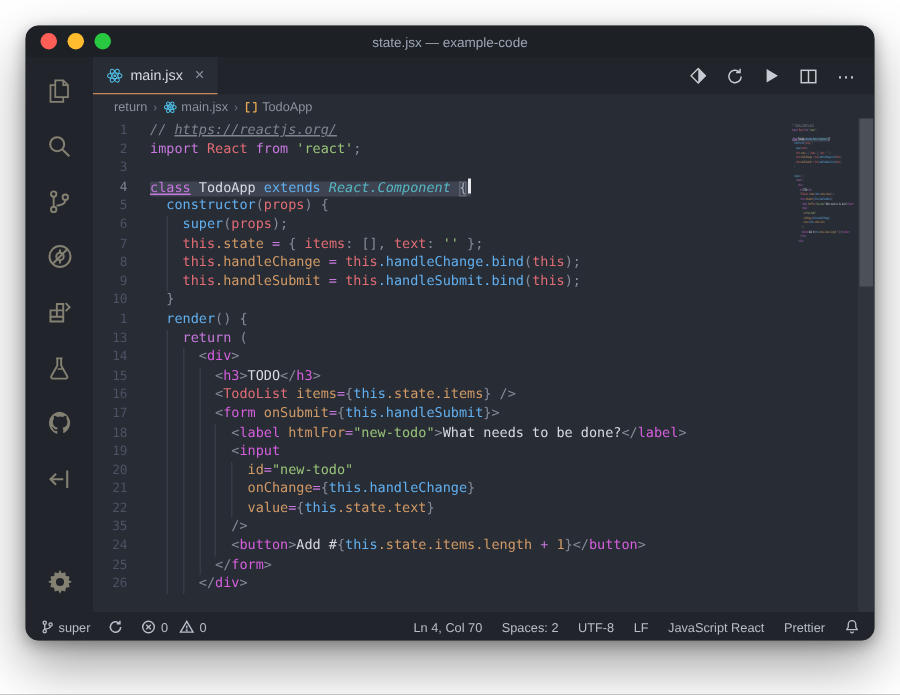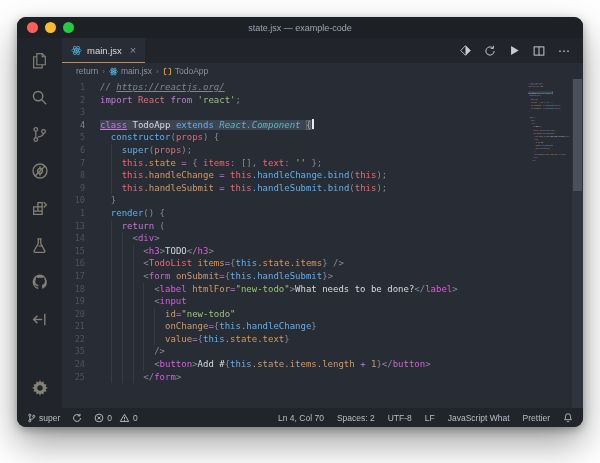--- a/index.html
+++ b/index.html
@@ -234,20 +234,21 @@
             <div class="line"><span class="ln">16</span><span class="lc"><span class="guide" style="left: 12.84px;"></span><span class="guide" style="left: 23.68px;"></span><span class="guide" style="left: 34.52px;"></span><span style="color: rgb(171, 178, 191);">        </span><span style="color: rgb(132, 139, 152);">&lt;</span><span style="color: rgb(224, 108, 117);">TodoList</span><span style="color: rgb(171, 178, 191);"> </span><span style="color: rgb(209, 154, 102);">items</span><span style="color: rgb(198, 120, 221);">=</span><span style="color: rgb(132, 139, 152);">{</span><span style="color: rgb(97, 175, 239);">this</span><span style="color: rgb(209, 154, 102);">.state.items</span><span style="color: rgb(132, 139, 152);">}</span><span style="color: rgb(171, 178, 191);"> </span><span style="color: rgb(132, 139, 152);">/&gt;</span></span></div>
             <div class="line"><span class="ln">17</span><span class="lc"><span class="guide" style="left: 12.84px;"></span><span class="guide" style="left: 23.68px;"></span><span class="guide" style="left: 34.52px;"></span><span style="color: rgb(171, 178, 191);">        </span><span style="color: rgb(132, 139, 152);">&lt;</span><span style="color: rgb(213, 95, 222);">form</span><span style="color: rgb(171, 178, 191);"> </span><span style="color: rgb(209, 154, 102);">onSubmit</span><span style="color: rgb(198, 120, 221);">=</span><span style="color: rgb(132, 139, 152);">{</span><span style="color: rgb(97, 175, 239);">this.handleSubmit</span><span style="color: rgb(132, 139, 152);">}&gt;</span></span></div>
             <div class="line"><span class="ln">18</span><span class="lc"><span class="guide" style="left: 12.84px;"></span><span class="guide" style="left: 23.68px;"></span><span class="guide" style="left: 34.52px;"></span><span class="guide" style="left: 45.36px;"></span><span style="color: rgb(171, 178, 191);">          </span><span style="color: rgb(132, 139, 152);">&lt;</span><span style="color: rgb(213, 95, 222);">label</span><span style="color: rgb(171, 178, 191);"> </span><span style="color: rgb(209, 154, 102);">htmlFor</span><span style="color: rgb(198, 120, 221);">=</span><span style="color: rgb(152, 195, 121);">"new-todo"</span><span style="color: rgb(132, 139, 152);">&gt;</span><span style="color: rgb(215, 218, 224);">What needs to be done?</span><span style="color: rgb(132, 139, 152);">&lt;/</span><span style="color: rgb(213, 95, 222);">label</span><span style="color: rgb(132, 139, 152);">&gt;</span></span></div>
             <div class="line"><span class="ln">19</span><span class="lc"><span class="guide" style="left: 12.84px;"></span><span class="guide" style="left: 23.68px;"></span><span class="guide" style="left: 34.52px;"></span><span class="guide" style="left: 45.36px;"></span><span style="color: rgb(171, 178, 191);">          </span><span style="color: rgb(132, 139, 152);">&lt;</span><span style="color: rgb(213, 95, 222);">input</span></span></div>
             <div class="line"><span class="ln">20</span><span class="lc"><span class="guide" style="left: 12.84px;"></span><span class="guide" style="left: 23.68px;"></span><span class="guide" style="left: 34.52px;"></span><span class="guide" style="left: 45.36px;"></span><span class="guide" style="left: 56.2px;"></span><span style="color: rgb(171, 178, 191);">            </span><span style="color: rgb(209, 154, 102);">id</span><span style="color: rgb(198, 120, 221);">=</span><span style="color: rgb(152, 195, 121);">"new-todo"</span></span></div>
             <div class="line"><span class="ln">21</span><span class="lc"><span class="guide" style="left: 12.84px;"></span><span class="guide" style="left: 23.68px;"></span><span class="guide" style="left: 34.52px;"></span><span class="guide" style="left: 45.36px;"></span><span class="guide" style="left: 56.2px;"></span><span style="color: rgb(171, 178, 191);">            </span><span style="color: rgb(209, 154, 102);">onChange</span><span style="color: rgb(198, 120, 221);">=</span><span style="color: rgb(132, 139, 152);">{</span><span style="color: rgb(97, 175, 239);">this.handleChange</span><span style="color: rgb(132, 139, 152);">}</span></span></div>
             <div class="line"><span class="ln">22</span><span class="lc"><span class="guide" style="left: 12.84px;"></span><span class="guide" style="left: 23.68px;"></span><span class="guide" style="left: 34.52px;"></span><span class="guide" style="left: 45.36px;"></span><span class="guide" style="left: 56.2px;"></span><span style="color: rgb(171, 178, 191);">            </span><span style="color: rgb(209, 154, 102);">value</span><span style="color: rgb(198, 120, 221);">=</span><span style="color: rgb(132, 139, 152);">{</span><span style="color: rgb(97, 175, 239);">this</span><span style="color: rgb(209, 154, 102);">.state.text</span><span style="color: rgb(132, 139, 152);">}</span></span></div>
             <div class="line"><span class="ln">35</span><span class="lc"><span class="guide" style="left: 12.84px;"></span><span class="guide" style="left: 23.68px;"></span><span class="guide" style="left: 34.52px;"></span><span class="guide" style="left: 45.36px;"></span><span style="color: rgb(171, 178, 191);">          </span><span style="color: rgb(132, 139, 152);">/&gt;</span></span></div>
             <div class="line"><span class="ln">24</span><span class="lc"><span class="guide" style="left: 12.84px;"></span><span class="guide" style="left: 23.68px;"></span><span class="guide" style="left: 34.52px;"></span><span class="guide" style="left: 45.36px;"></span><span style="color: rgb(171, 178, 191);">          </span><span style="color: rgb(132, 139, 152);">&lt;</span><span style="color: rgb(213, 95, 222);">button</span><span style="color: rgb(132, 139, 152);">&gt;</span><span style="color: rgb(215, 218, 224);">Add #</span><span style="color: rgb(132, 139, 152);">{</span><span style="color: rgb(97, 175, 239);">this</span><span style="color: rgb(209, 154, 102);">.state.items.length</span><span style="color: rgb(171, 178, 191);"> </span><span style="color: rgb(198, 120, 221);">+</span><span style="color: rgb(171, 178, 191);"> </span><span style="color: rgb(209, 154, 102);">1</span><span style="color: rgb(132, 139, 152);">}</span><span style="color: rgb(132, 139, 152);">&lt;/</span><span style="color: rgb(213, 95, 222);">button</span><span style="color: rgb(132, 139, 152);">&gt;</span></span></div>
             <div class="line"><span class="ln">25</span><span class="lc"><span class="guide" style="left: 12.84px;"></span><span class="guide" style="left: 23.68px;"></span><span class="guide" style="left: 34.52px;"></span><span style="color: rgb(171, 178, 191);">        </span><span style="color: rgb(132, 139, 152);">&lt;/</span><span style="color: rgb(213, 95, 222);">form</span><span style="color: rgb(132, 139, 152);">&gt;</span></span></div>
+            <div class="line"><span class="ln">26</span><span class="lc"><span class="guide" style="left: 12.84px;"></span><span class="guide" style="left: 23.68px;"></span><span style="color: rgb(171, 178, 191);">      </span><span style="color: rgb(132, 139, 152);">&lt;/</span><span style="color: rgb(213, 95, 222);">div</span><span style="color: rgb(132, 139, 152);">&gt;</span></span></div>
           </div>
         <div class="minimap">
           <div class="mm-inner" id="mmInner">
               <div class="line"><span class="lc"><span style="color: rgb(127, 132, 142); font-style: italic;">// </span><span style="color: rgb(127, 132, 142); font-style: italic; text-decoration: underline;">https://reactjs.org/</span></span></div>
               <div class="line"><span class="lc"><span style="color: rgb(198, 120, 221);">import</span><span style="color: rgb(171, 178, 191);"> </span><span style="color: rgb(224, 108, 117);">React</span><span style="color: rgb(171, 178, 191);"> </span><span style="color: rgb(198, 120, 221);">from</span><span style="color: rgb(171, 178, 191);"> </span><span style="color: rgb(152, 195, 121);">'react'</span><span style="color: rgb(132, 139, 152);">;</span></span></div>
               <div class="line"><span class="lc"></span></div>
               <div class="line"><span class="lc"><span class="sel"><span style="color: rgb(198, 120, 221); text-decoration: underline;">class</span><span style="color: rgb(171, 178, 191);"> </span><span style="color: rgb(215, 218, 224);">TodoApp</span><span style="color: rgb(171, 178, 191);"> </span><span style="color: rgb(97, 175, 239);">extends</span><span style="color: rgb(171, 178, 191);"> </span><span style="color: rgb(86, 182, 194); font-style: italic;">React.Component</span><span style="color: rgb(171, 178, 191);"> </span><span class="brktbox" style="color: rgb(171, 178, 191);">{</span><span class="cursorbar"></span></span></span></div>
               <div class="line"><span class="lc"><span style="color: rgb(171, 178, 191);">  </span><span style="color: rgb(97, 175, 239);">constructor</span><span style="color: rgb(132, 139, 152);">(</span><span style="color: rgb(224, 108, 117);">props</span><span style="color: rgb(132, 139, 152);">) {</span></span></div>
               <div class="line"><span class="lc"><span style="color: rgb(171, 178, 191);">    </span><span style="color: rgb(97, 175, 239);">super</span><span style="color: rgb(132, 139, 152);">(</span><span style="color: rgb(224, 108, 117);">props</span><span style="color: rgb(132, 139, 152);">);</span></span></div>
               <div class="line"><span class="lc"><span style="color: rgb(171, 178, 191);">    </span><span style="color: rgb(224, 108, 117);">this</span><span style="color: rgb(209, 154, 102);">.state</span><span style="color: rgb(198, 120, 221);"> = </span><span style="color: rgb(132, 139, 152);">{ </span><span style="color: rgb(224, 108, 117);">items</span><span style="color: rgb(132, 139, 152);">: [], </span><span style="color: rgb(224, 108, 117);">text</span><span style="color: rgb(132, 139, 152);">: </span><span style="color: rgb(152, 195, 121);">''</span><span style="color: rgb(132, 139, 152);"> };</span></span></div>
@@ -315,21 +316,21 @@
             <circle cx="8" cy="11.6" r=".4" fill="#b8bec9"></circle>
         </svg>
       </span>
       <span>0</span>
     </span>
     <span class="sb-right" id="sbRight">
       <span class="sb-item">Ln 4, Col 70</span>
         <span class="sb-item">Spaces: 2</span>
         <span class="sb-item">UTF-8</span>
         <span class="sb-item">LF</span>
-        <span class="sb-item">JavaScript What</span>
+        <span class="sb-item">JavaScript React</span>
         <span class="sb-item">Prettier</span>
     <span class="sb-ic" style="order:99;">
         <svg width="10" height="11" viewBox="0 0 16 16" fill="none" stroke="#b8bec9" stroke-width="1.4">
           <path d="M8 2a4 4 0 0 1 4 4v3l1.5 2.5h-11L4 9V6a4 4 0 0 1 4-4z"></path>
             <path d="M6.5 13.5a1.5 1.5 0 0 0 3 0"></path>
         </svg>
       </span>
       </span>
   </div>
 </div>

